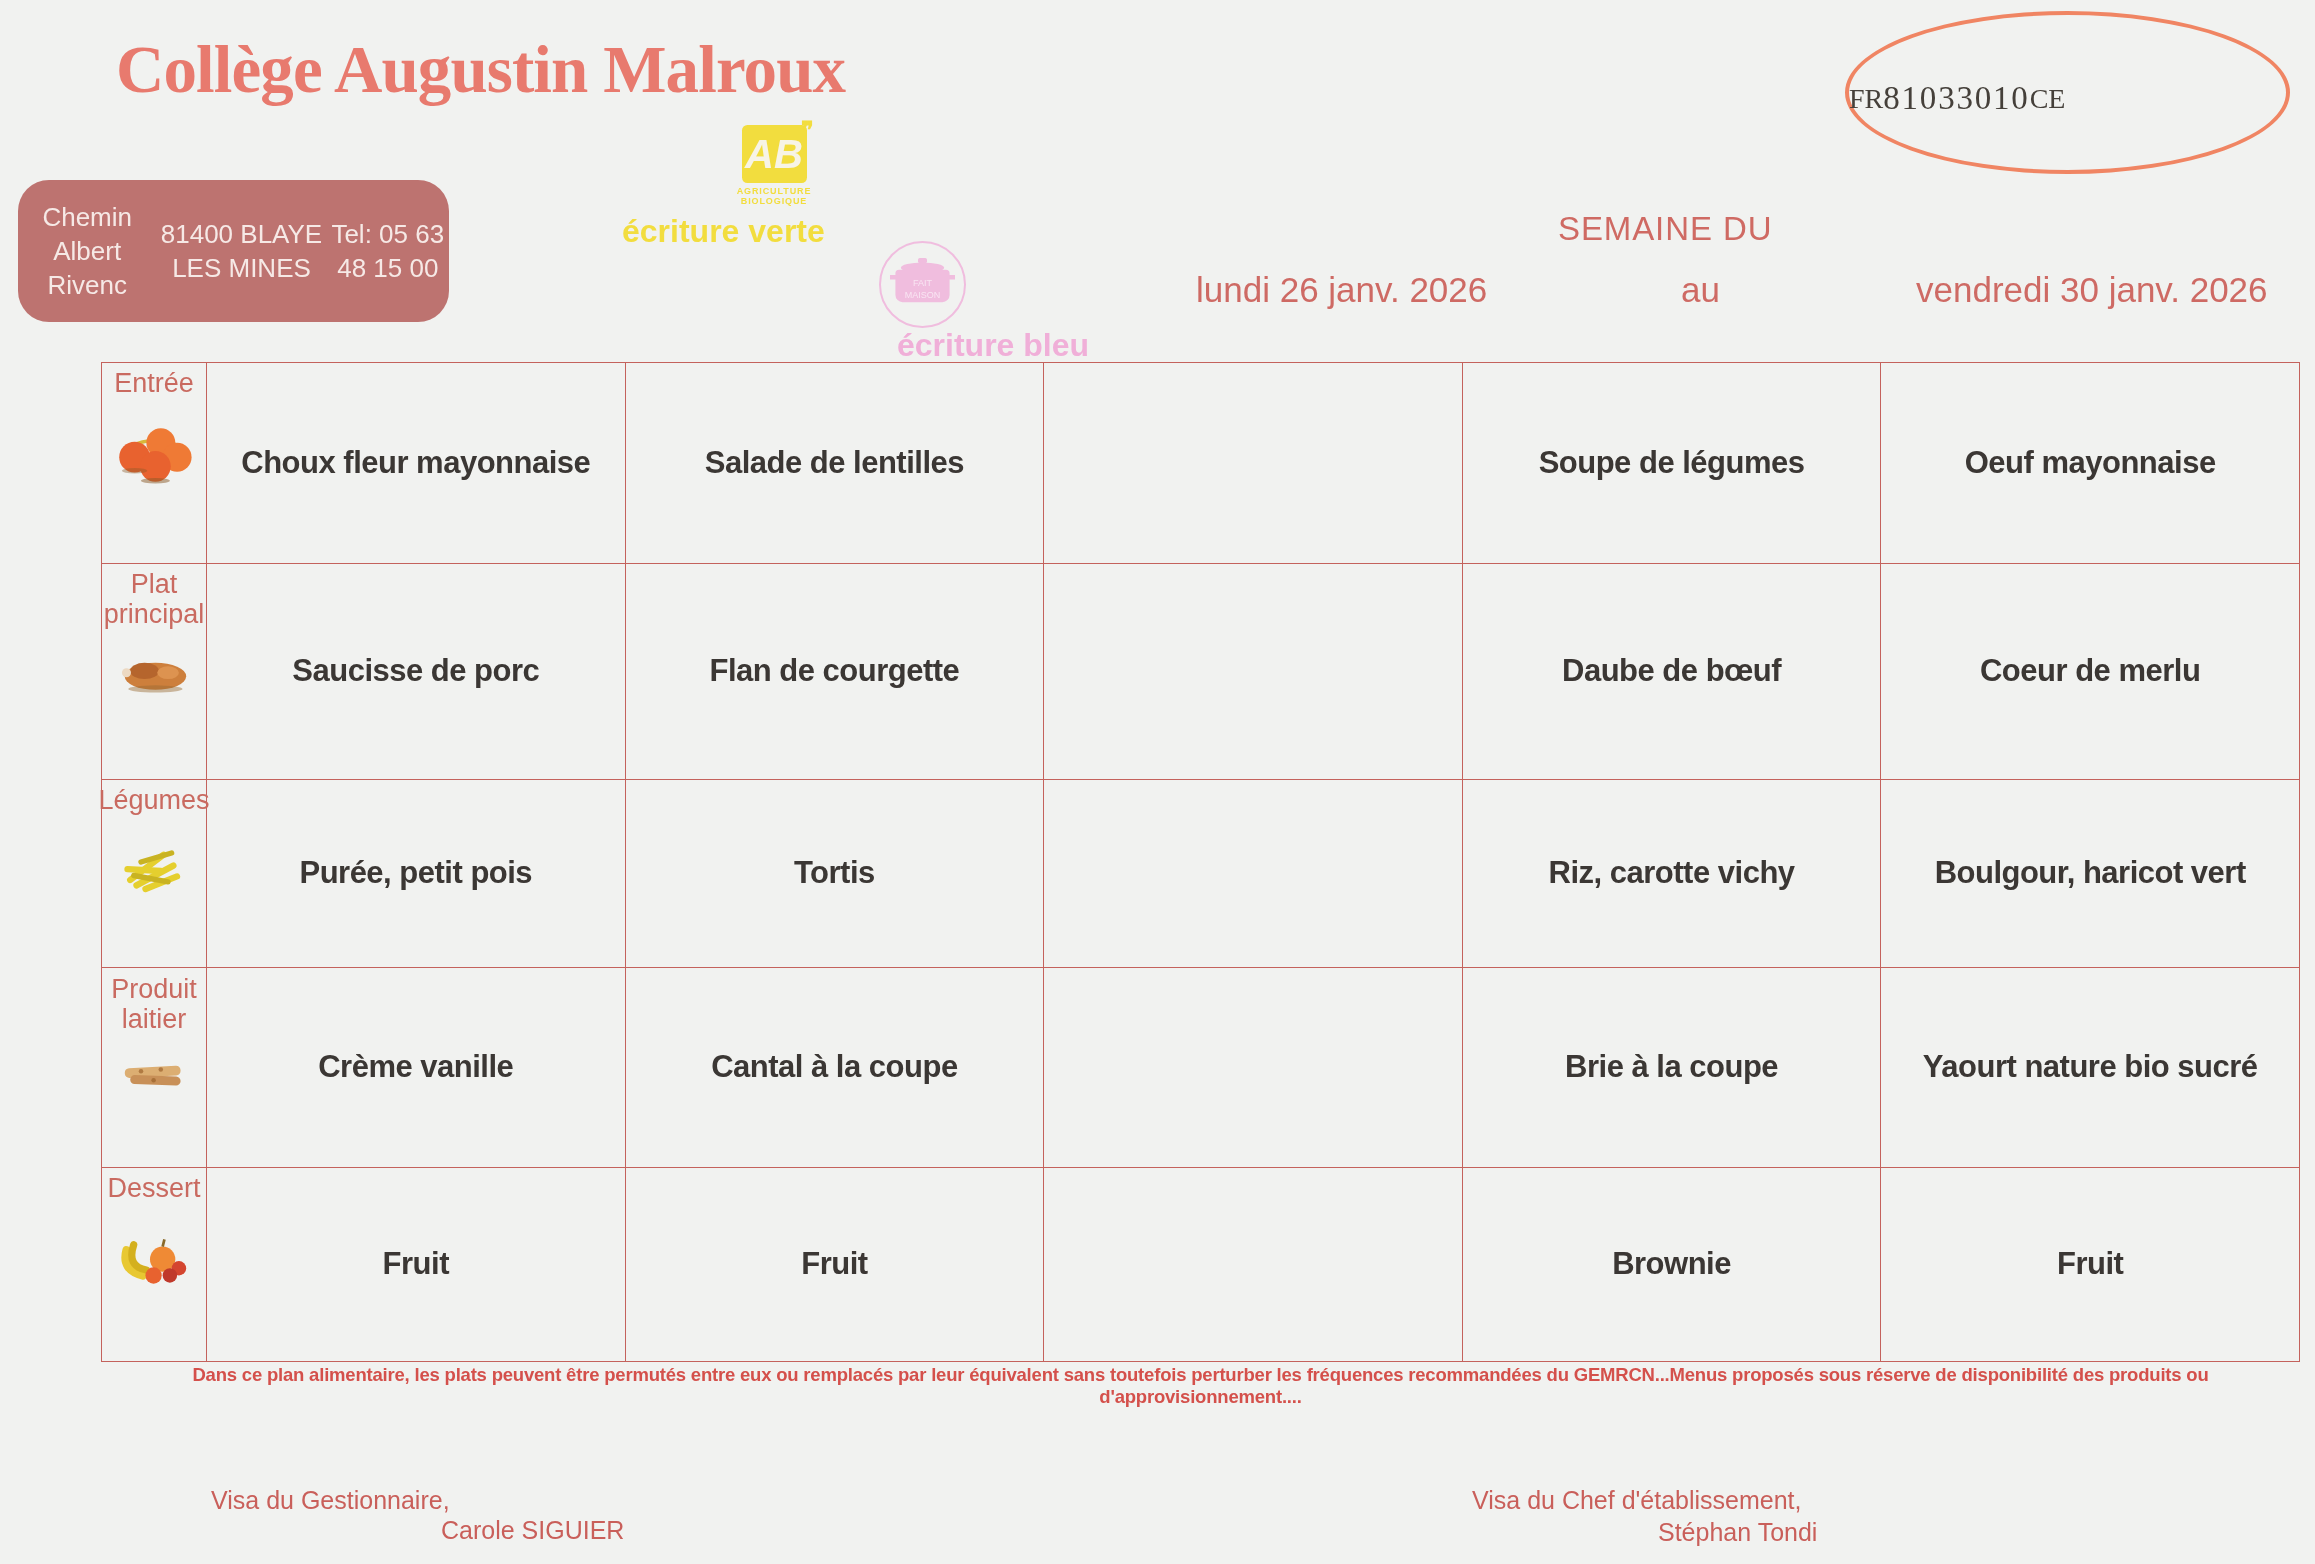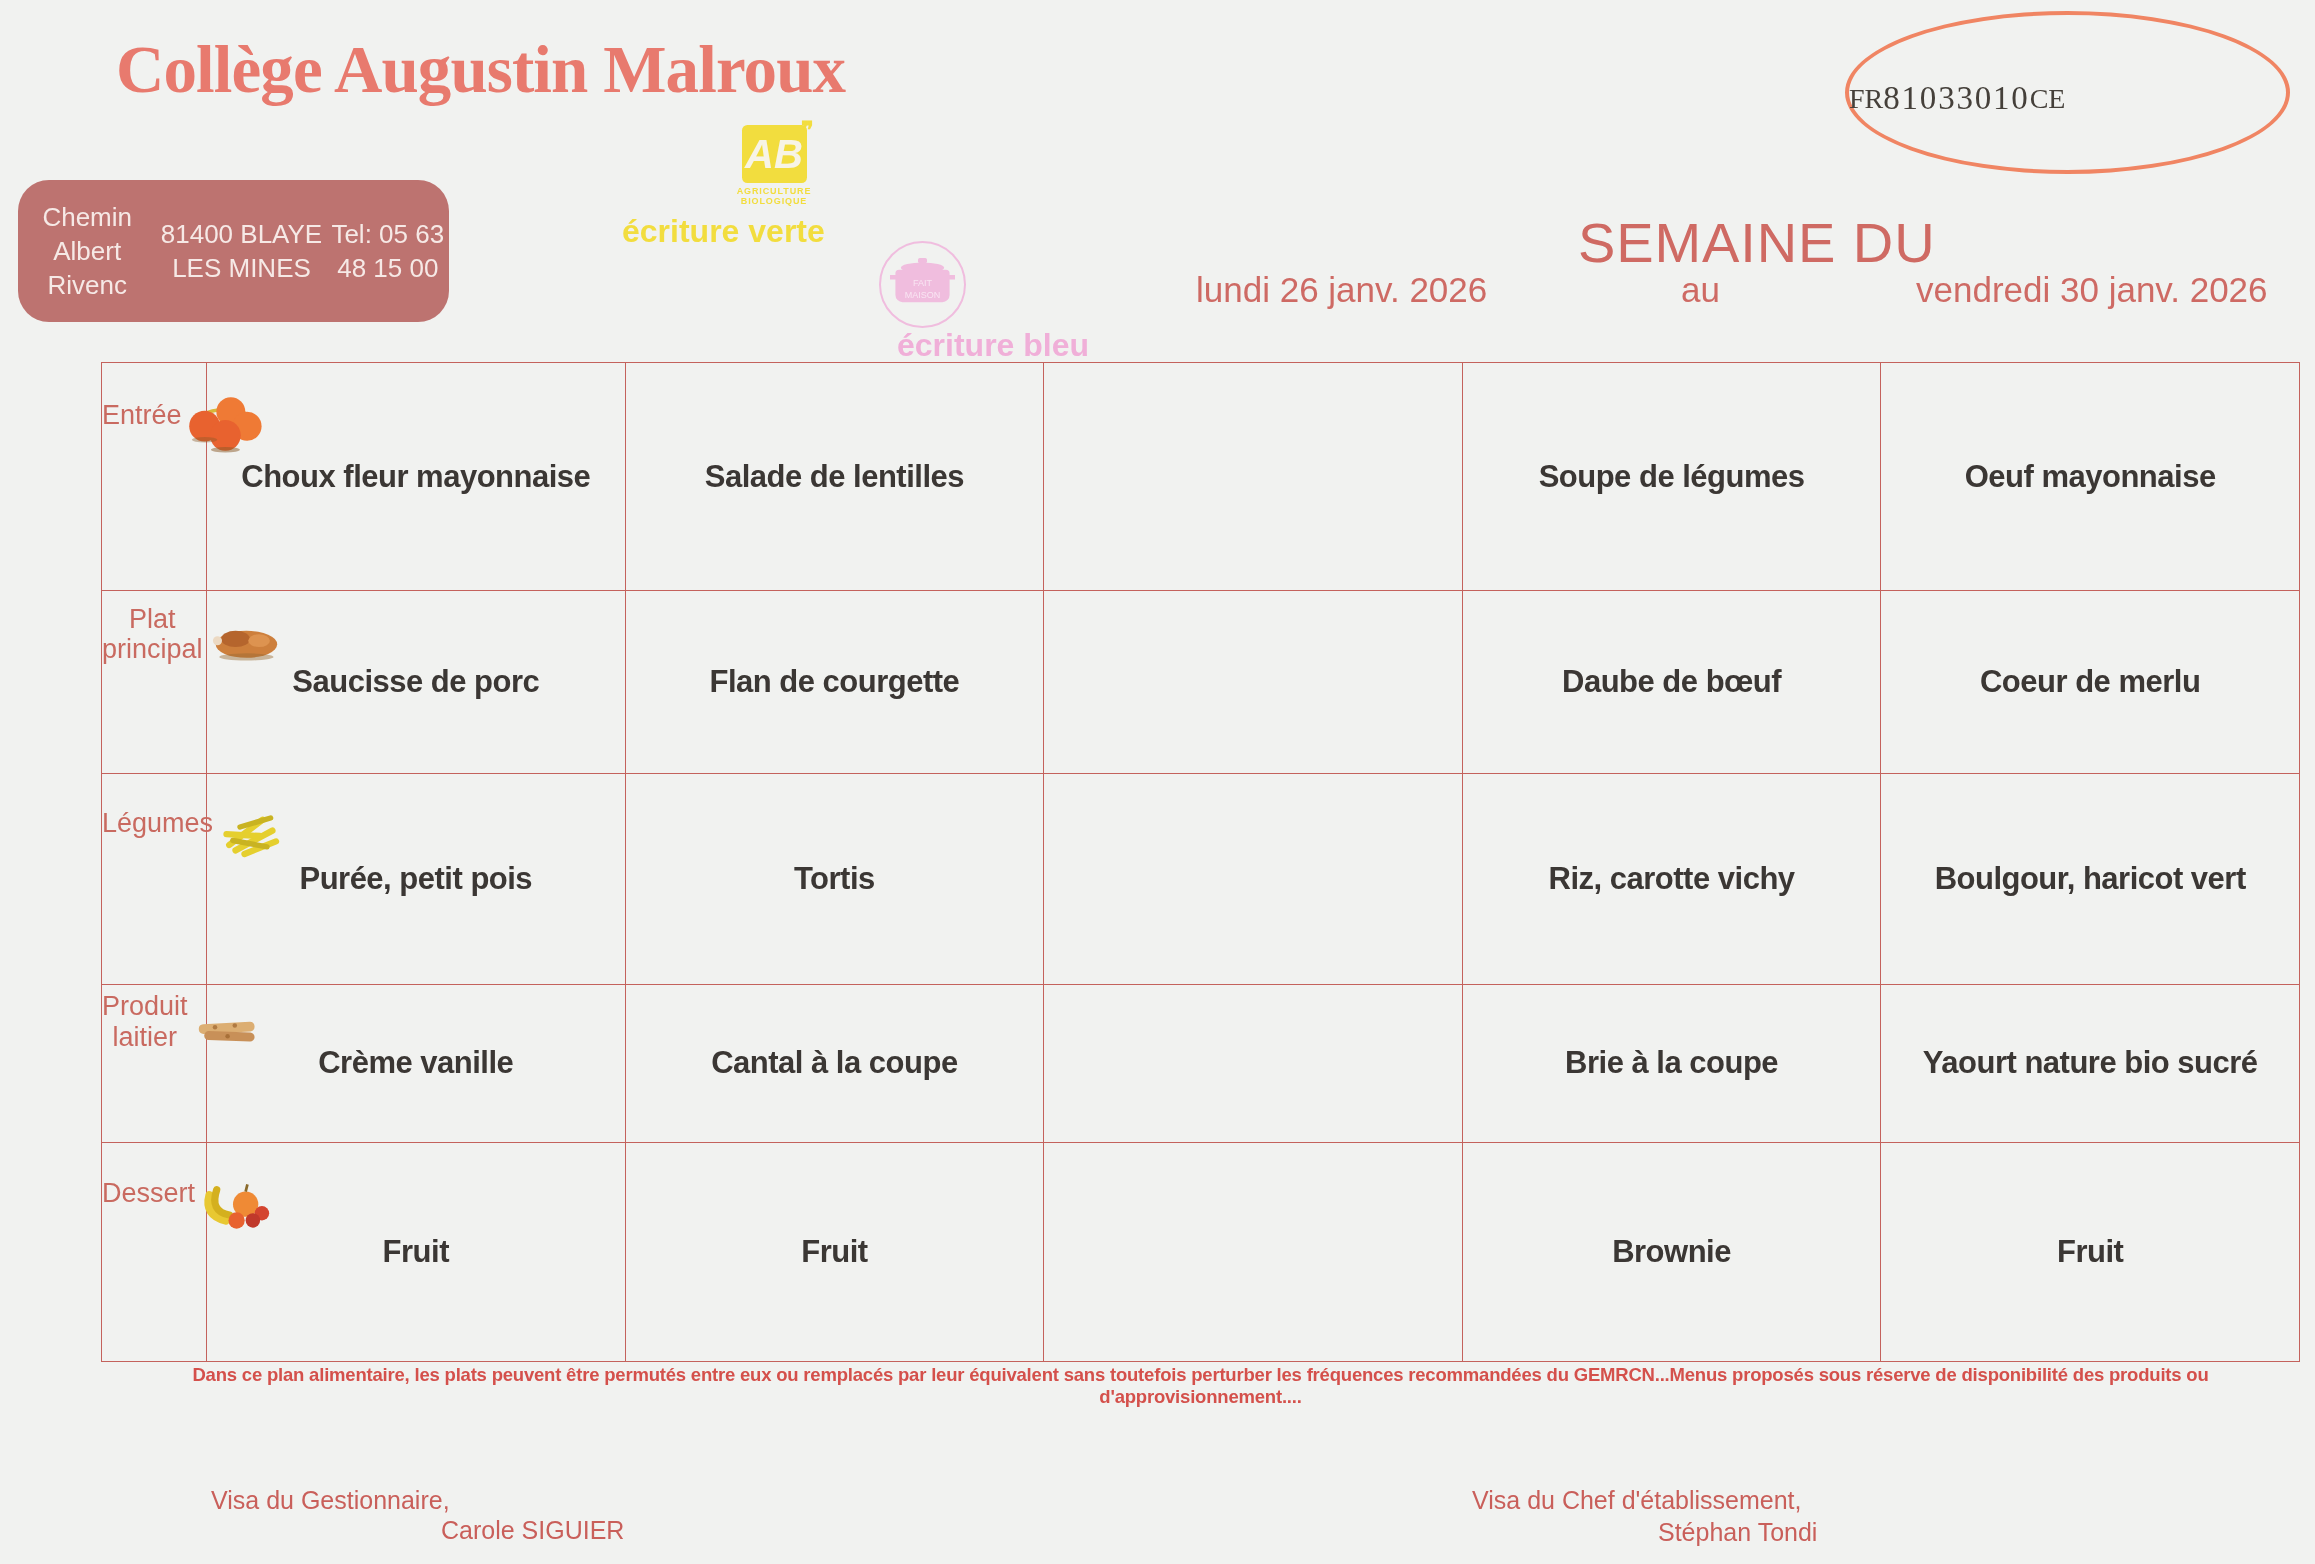--- a/index.html
+++ b/index.html
@@ -57,21 +57,21 @@
     position:absolute;left:879px;top:241px;width:83px;height:83px;
     border:2.7px solid #f0b4dc;border-radius:50%;
     display:flex;align-items:center;justify-content:center;opacity:.85;
   }
   .ecriture-bleu{
     position:absolute;left:897px;top:327px;
     color:#f0a8d6;font-weight:bold;font-size:32px;opacity:.9;
   }
   .semaine-du{
     position:absolute;left:1558px;top:210px;
-    color:#cf6a63;font-size:56px;letter-spacing:0.9px;margin-left:20px;
+    color:#cf6a63;font-size:33px;letter-spacing:0.9px;
   }
   .date-line{position:absolute;top:270px;color:#ce6a64;font-size:35px;white-space:nowrap;}
   .date-start{left:1196px;}
   .date-mid{left:1681px;}
   .date-end{left:1916px;}
   .ce-stamp{
     position:absolute;left:1845px;top:11px;width:445px;height:163px;
     border:4.5px solid #f08563;border-radius:50%;
     display:flex;flex-direction:row;align-items:center;justify-content:flex-start;
     padding-top:12.7px;box-sizing:border-box;
@@ -98,21 +98,21 @@
   th.day:first-of-type{border-left:none;}
   td.rowhead{
     border:1.8px solid #c4625c;vertical-align:top;
   }
   td.dish{
     border:1.8px solid #c4625c;
     text-align:center;color:#3b3734;
     font-weight:bold;font-size:31px;letter-spacing:-0.5px;
   }
   .rowhead-inner{
-    display:flex;flex-direction:row;align-items:center;
+    display:flex;flex-direction:column;align-items:center;
     padding-top:5.4px;
   }
   .row-label{
     color:#c96a60;font-size:27px;line-height:1.12;text-align:center;
   }
   .row-icon{margin-top:20px;}
   
   .note{
     position:absolute;left:101px;top:1364px;width:2199px;
     text-align:center;color:#d4504b;font-size:18.5px;font-weight:bold;letter-spacing:-0.2px;

